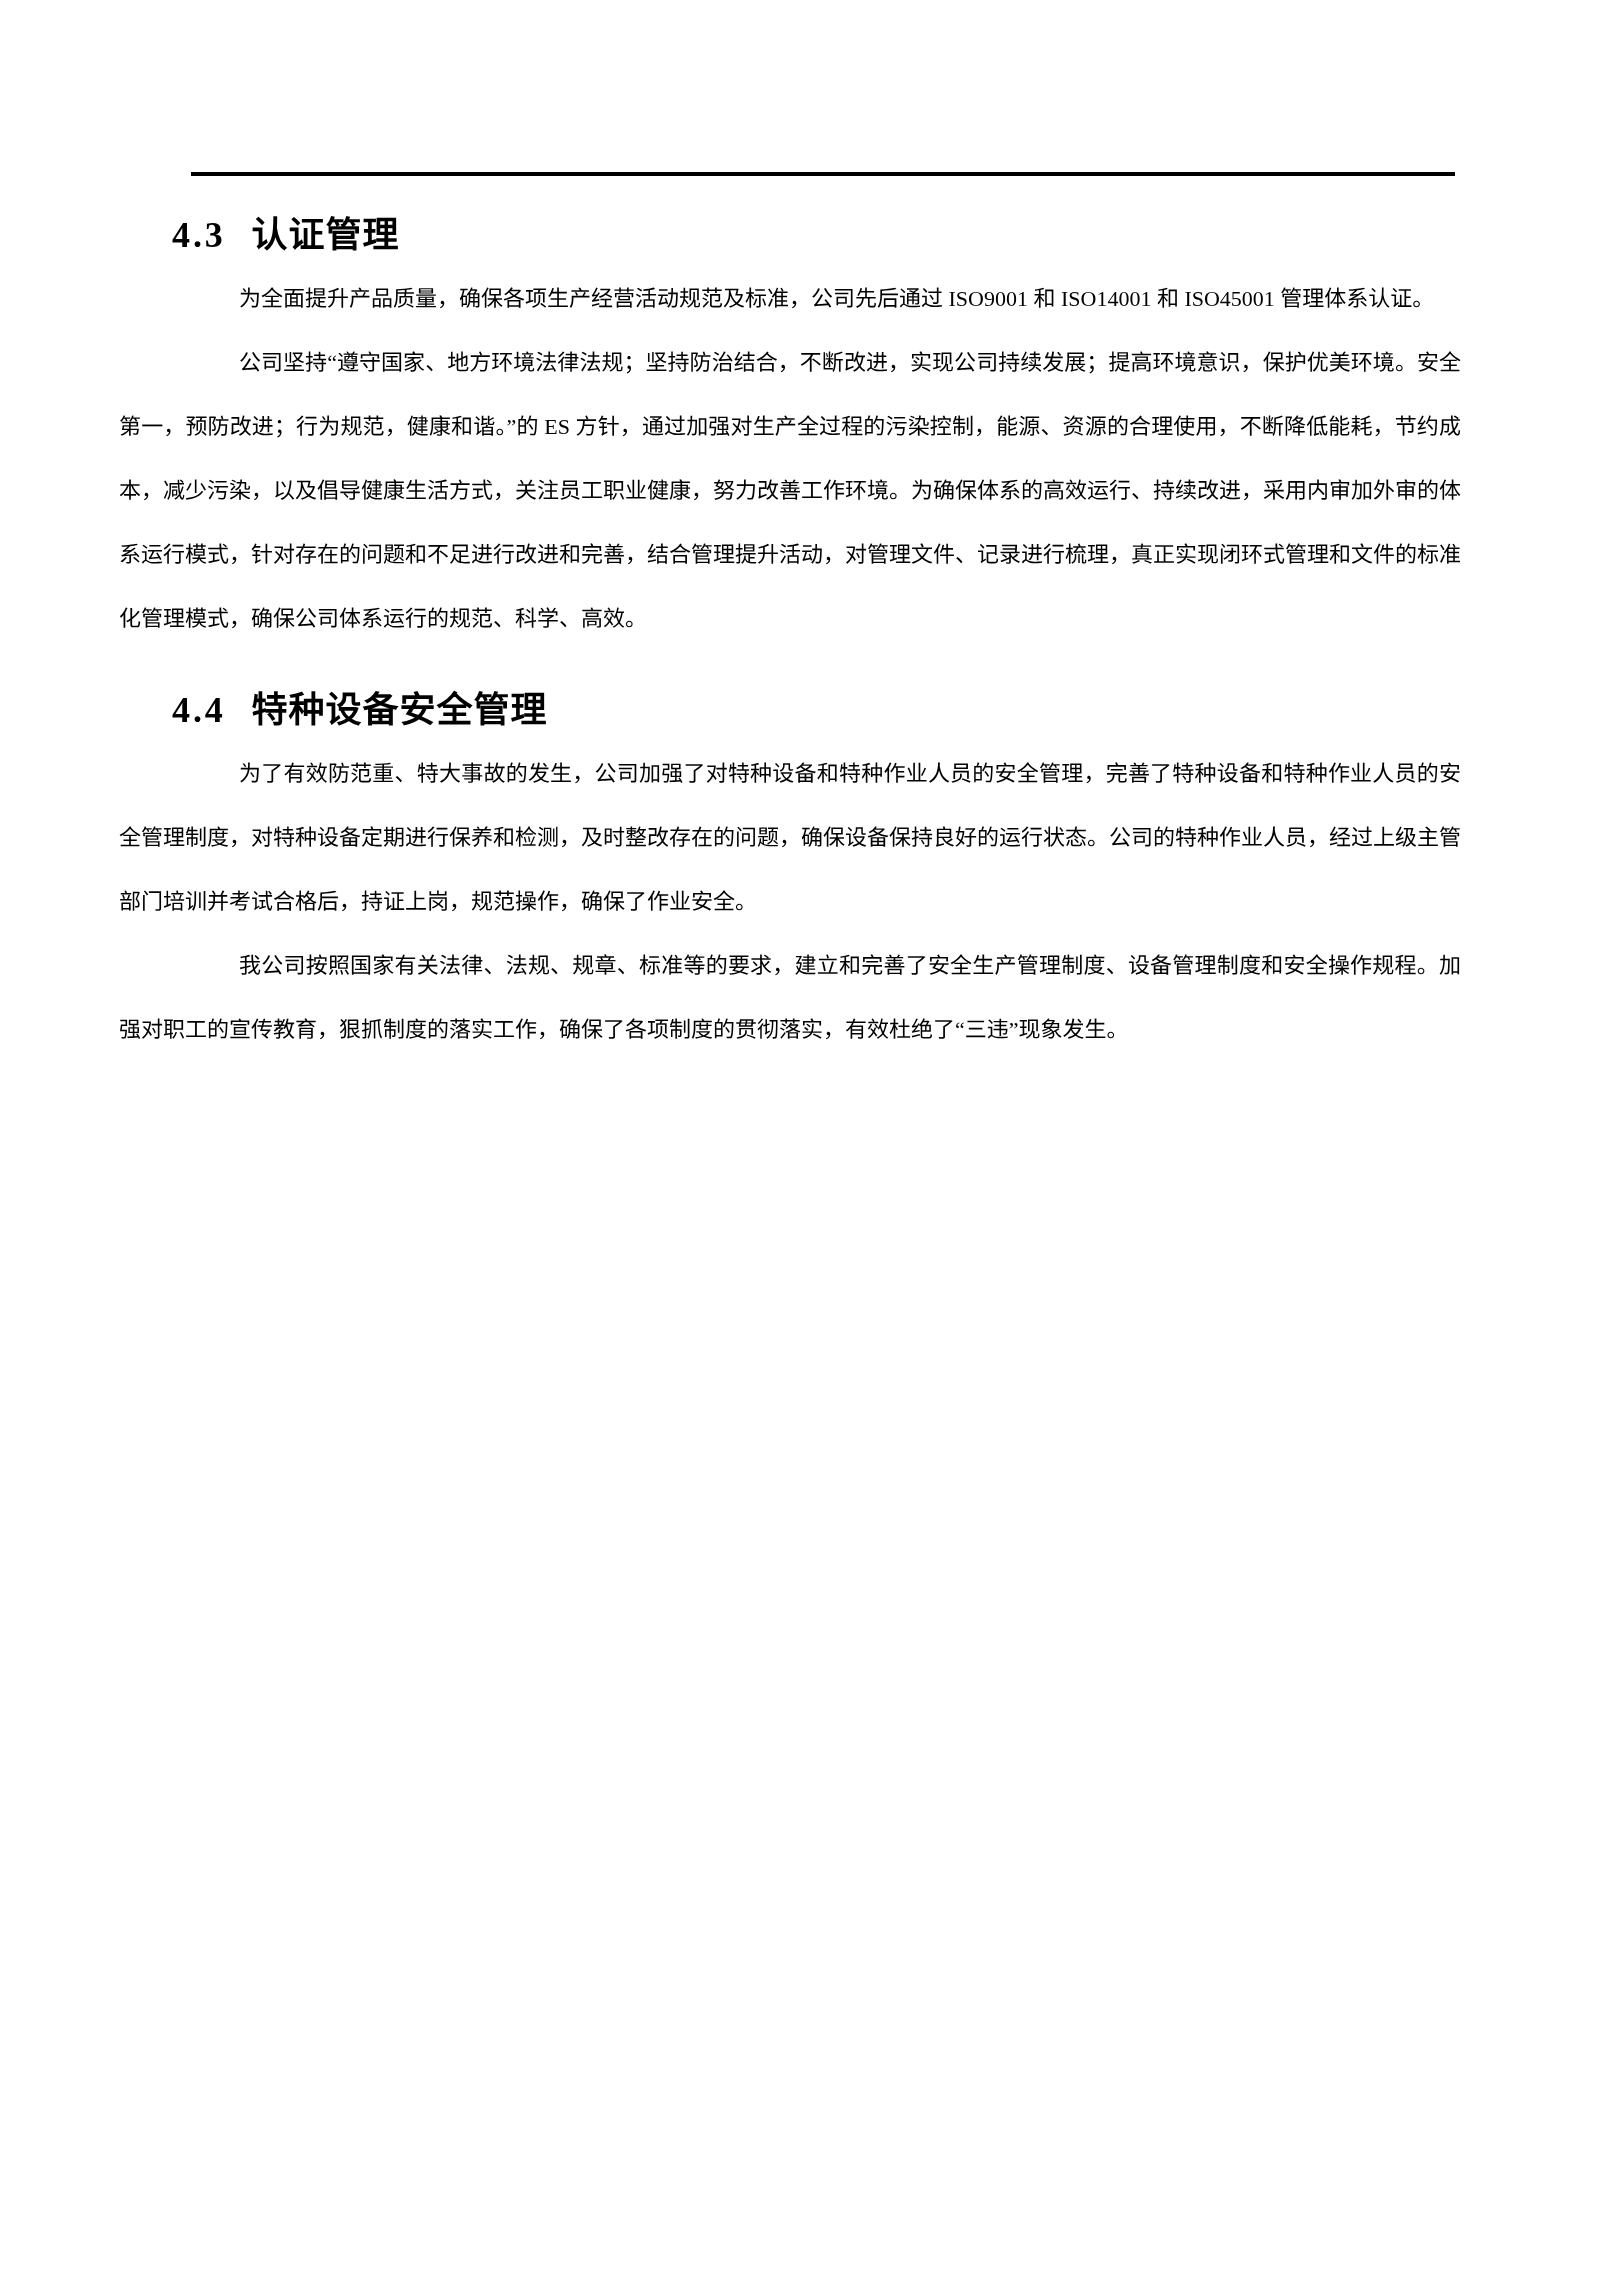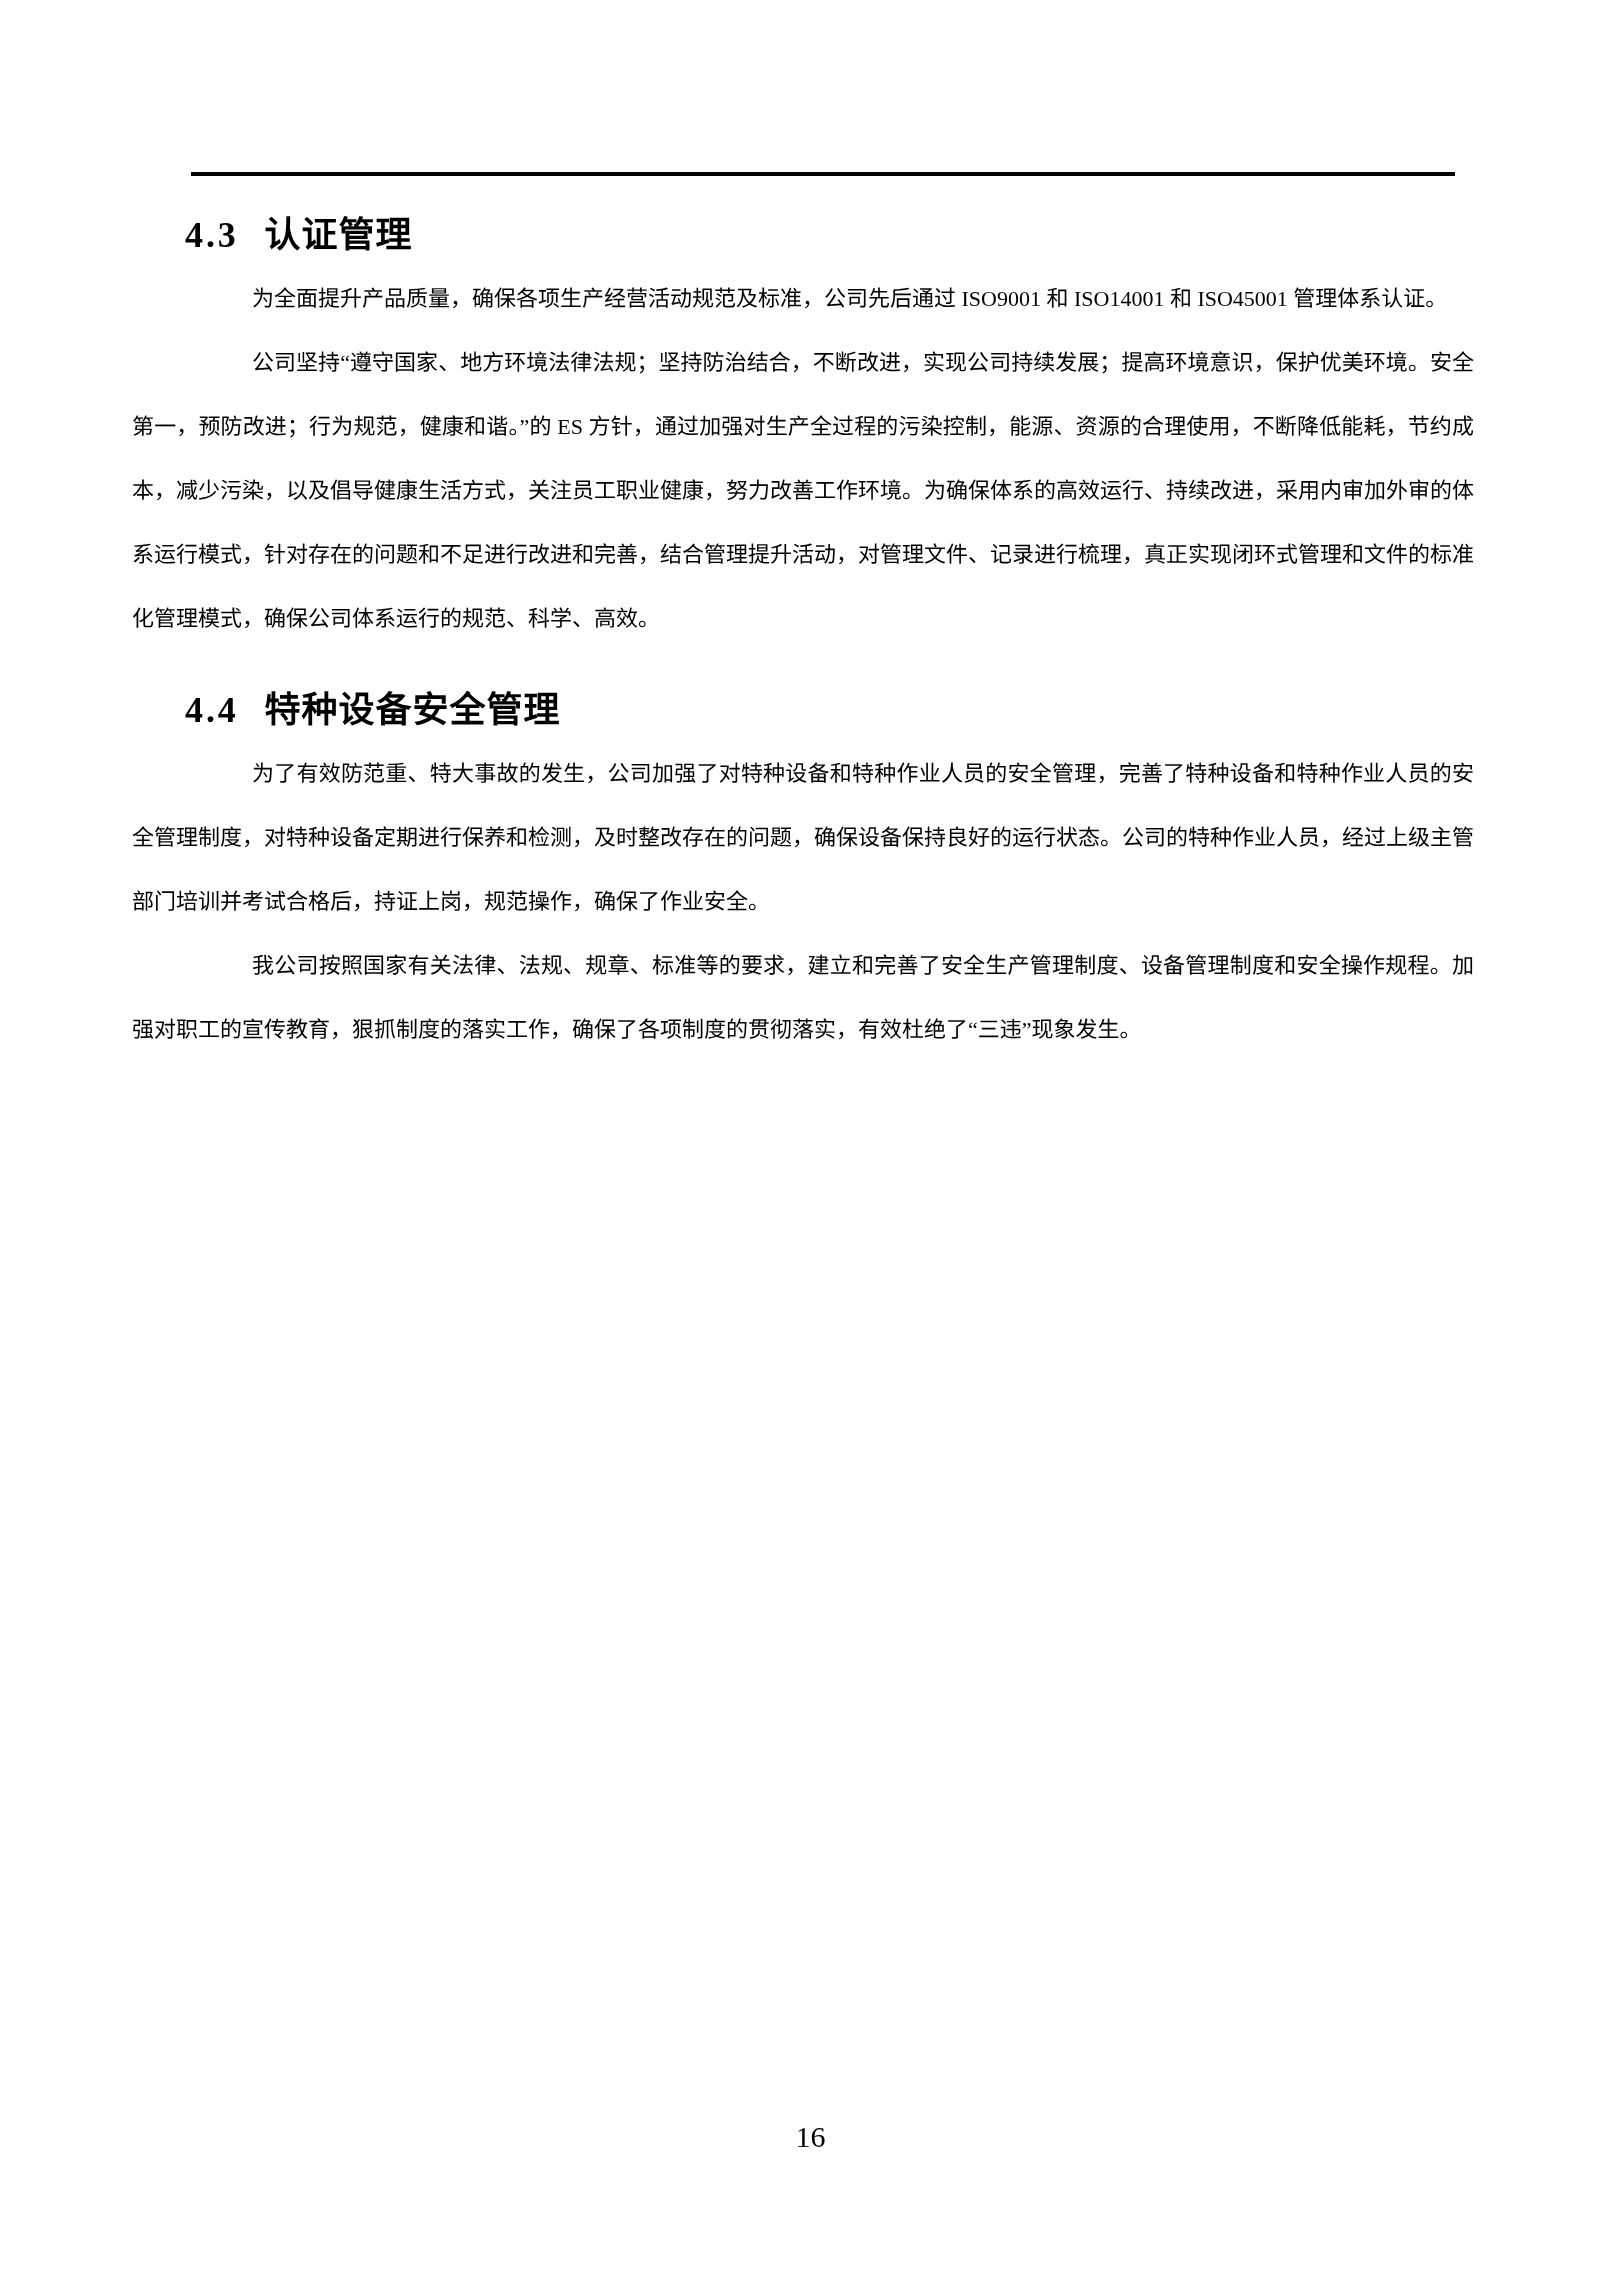--- a/index.html
+++ b/index.html
@@ -22,21 +22,20 @@
     top: 172px;
     width: 1264px;
     height: 3.9px;
     background: #000000;
   }
   .content {
     position: absolute;
     left: 119px;
     top: 203px;
     width: 1342px;
-    margin-left: 13px;
   }
   .doc-section + .doc-section {
     margin-top: 27.4px;
   }
   .heading {
     margin: 0;
     padding-left: 53px;
     font-size: 36px;
     font-weight: bold;
     line-height: 64px;
@@ -88,18 +87,15 @@
       <h2 class="heading">
         <span class="heading-num">4.4</span>
         <span class="heading-title">特种设备安全管理</span>
       </h2>
       <p class="para">为了有效防范重、特大事故的发生，公司加强了对特种设备和特种作业人员的安全管理，完善了特种设备和特种作业人员的安全管理制度，对特种设备定期进行保养和检测，及时整改存在的问题，确保设备保持良好的运行状态。公司的特种作业人员，经过上级主管部门培训并考试合格后，持证上岗，规范操作，确保了作业安全。</p>
       <p class="para">我公司按照国家有关法律、法规、规章、标准等的要求，建立和完善了安全生产管理制度、设备管理制度和安全操作规程。加强对职工的宣传教育，狠抓制度的落实工作，确保了各项制度的贯彻落实，有效杜绝了“三违”现象发生。</p>
     </section>
 
   </main>
 
-  <footer class="page-footer">
-    <span class="page-number">16</span>
-  </footer>
 
 </div>
 
 
 </body></html>

